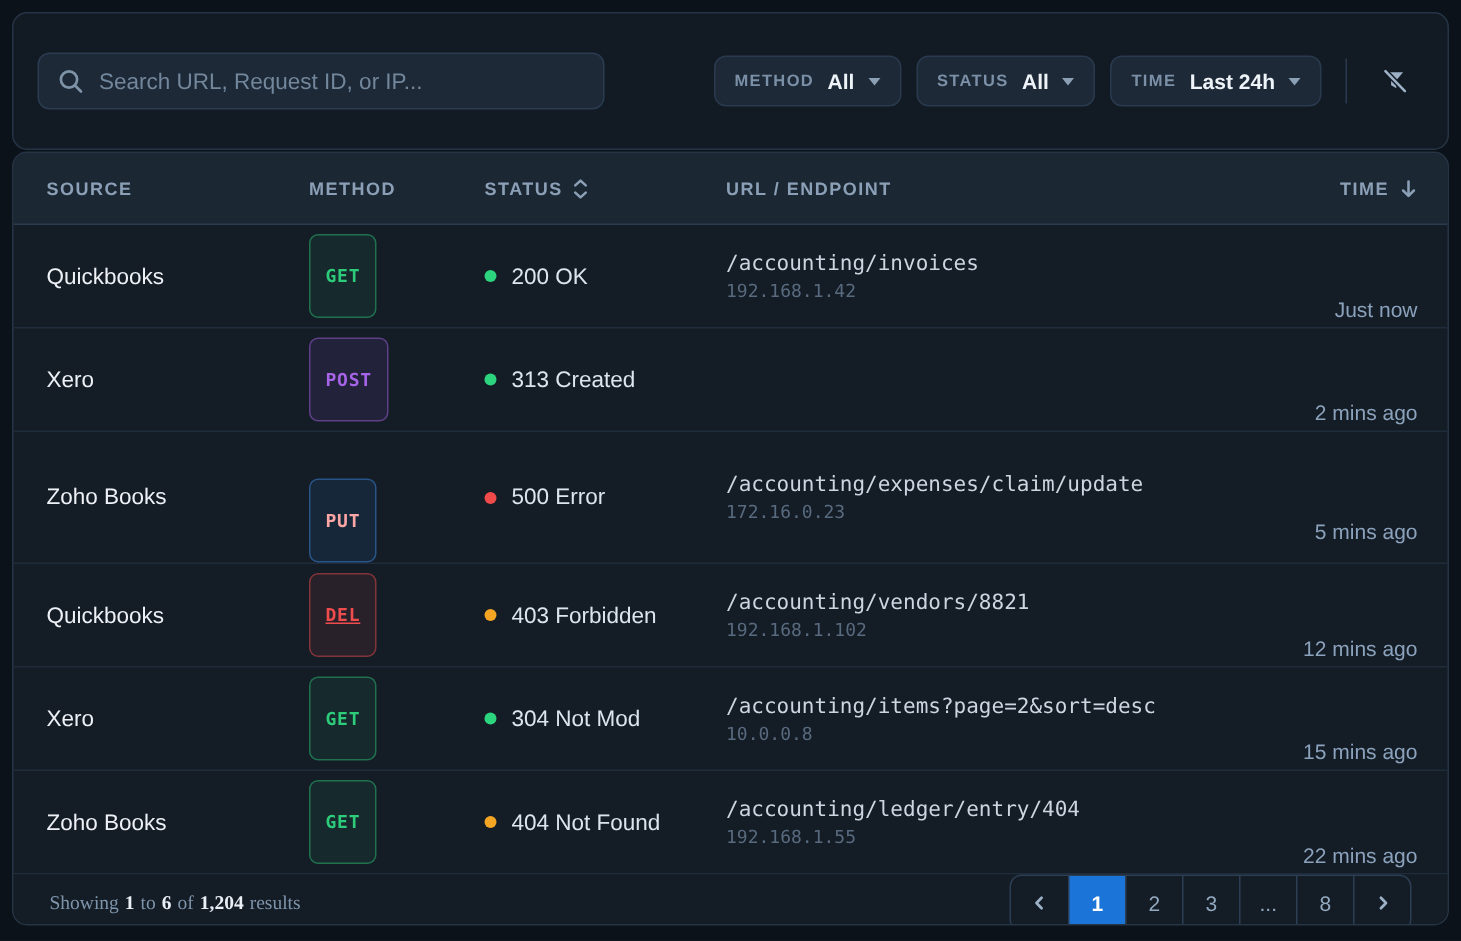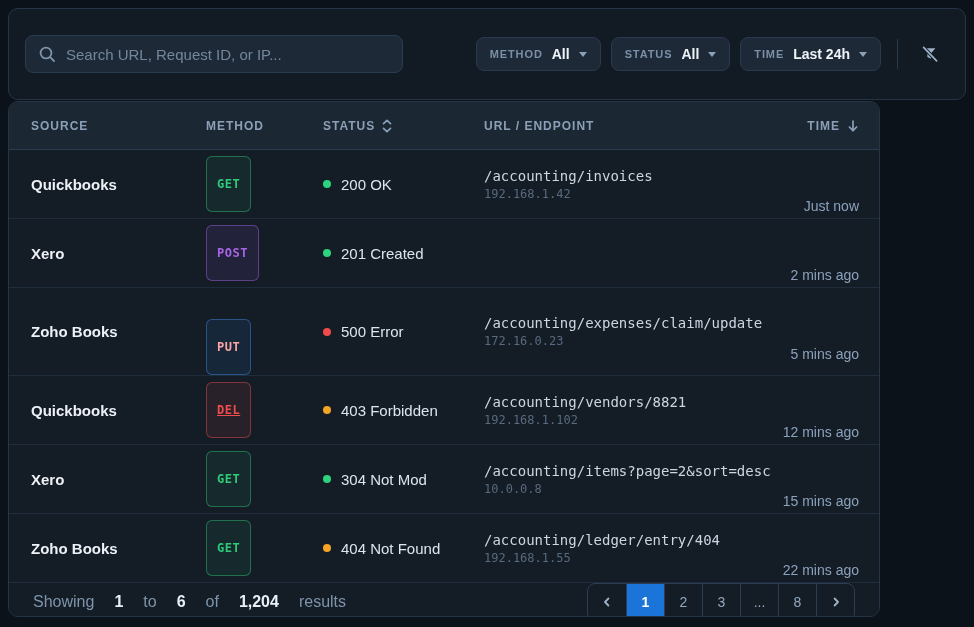--- a/index.html
+++ b/index.html
@@ -50,21 +50,21 @@
   }
   .vdivider { width: 1px; height: 30px; background: #2a3a4e; margin: 0 13px 0 16px; }
   .icon-btn {
     width: 38px; height: 34px; border: none; background: transparent;
     display: flex; align-items: center; justify-content: center; cursor: pointer;
   }
 
   
   .card {
     position: absolute; left: 8px; top: 101px;
-    width: 872px; height: 516px;
+    width: 958px; height: 516px;
     background: #141c26;
     border: 1px solid #263546;
     border-radius: 10px;
     display: flex; flex-direction: column;
     overflow: hidden;
   }
   .grid-cols {
     display: grid;
     grid-template-columns: 175px 117px 161px 1fr auto;
     align-items: center;
@@ -78,21 +78,21 @@
   .th {
     font-size: 12px; font-weight: 700; letter-spacing: 1px;
     color: #8ba0b6;
     display: flex; align-items: center; gap: 7px;
   }
   .th.right { justify-content: flex-end; }
   .row {
     flex: 0 0 69px;
     border-bottom: 1px solid #1f2c3b;
   }
-  .src { font-size: 15px; font-weight: 700; color: #edf1f6; }
+  .src { font-size: 15px; font-weight: 400; color: #edf1f6; }
   .badge {
     display: inline-block;
     font-family: "DejaVu Sans Mono", monospace;
     font-size: 12px; font-weight: 700; letter-spacing: 0.5px;
     padding: 20px 10px; border-radius: 6px; border: 1px solid;
   }
   .badge[data-variant="green"]  { color: #2dcc7a; background: rgba(45,204,122,0.08); border-color: rgba(45,204,122,0.45); }
   .badge[data-variant="purple"] { color: #a864e8; background: rgba(168,100,232,0.10); border-color: rgba(168,100,232,0.45); }
   .badge[data-variant="blue"]   { color: #fca5a5; background: rgba(62,142,232,0.10); border-color: rgba(62,142,232,0.45); margin-top: 31px; }
   .badge[data-variant="red"]    { color: #ef4d4d; background: rgba(239,77,77,0.10); border-color: rgba(239,77,77,0.45); text-decoration: underline; }
@@ -105,21 +105,21 @@
   .url-ip   { font-family: "DejaVu Sans Mono", monospace; font-size: 12px; color: #586a7e; margin-top: 3px; }
   .time-cell { text-align: right; font-size: 14px; color: #8ba2bc; margin-top: 44px; }
 
   
   .tfoot {
     flex: 1;
     display: flex; align-items: center; justify-content: space-between;
     padding: 0 24px;
     background: #141c26;
   }
-  .summary { display: flex; gap: 20px; font-size: 16px; color: #7e94aa; align-items: baseline; }
+  .summary { display: flex; gap: 4px; font-size: 13px; color: #7e94aa; align-items: baseline; font-family: Liberation Serif, serif; }
   .summary .strong { color: #e9eff5; font-weight: 700; }
   .pagination {
     display: flex;
     border: 1px solid #2c3e54; border-radius: 8px;
     overflow: hidden;
   }
   .pg {
     width: 38px; height: 36px;
     display: flex; align-items: center; justify-content: center;
     font-family: "Liberation Sans", sans-serif;
@@ -225,21 +225,21 @@
     <div class="time-cell">Just now</div>
   </div>
 
   <div class="row grid-cols">
     <div class="src">Xero</div>
     <div>
       <span class="badge" data-variant="purple">POST</span>
     </div>
     <div class="status">
       <span class="dot" data-dot="green"></span>
-      <span>201 Created</span>
+      <span>313 Created</span>
     </div>
     <div class="time-cell">2 mins ago</div>
   </div>
 
   <div class="row grid-cols">
     <div class="src">Zoho Books</div>
     <div>
       <span class="badge" data-variant="blue">PUT</span>
     </div>
     <div class="status">

